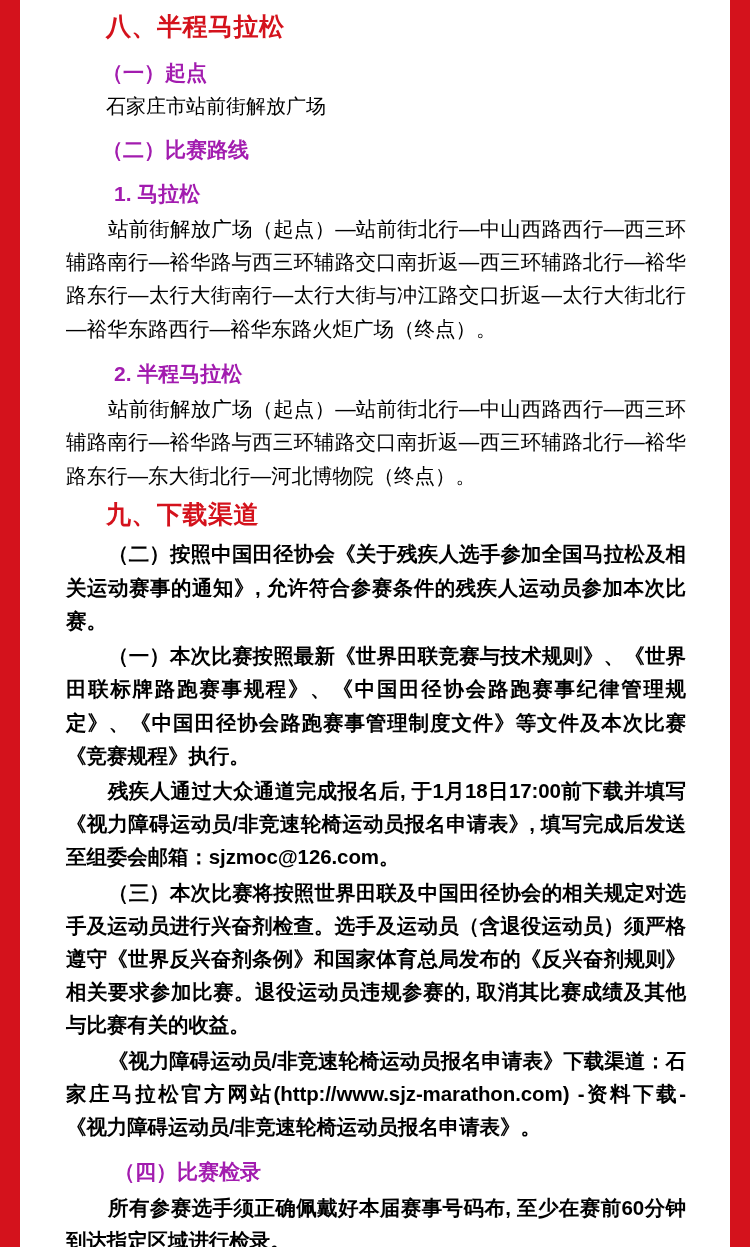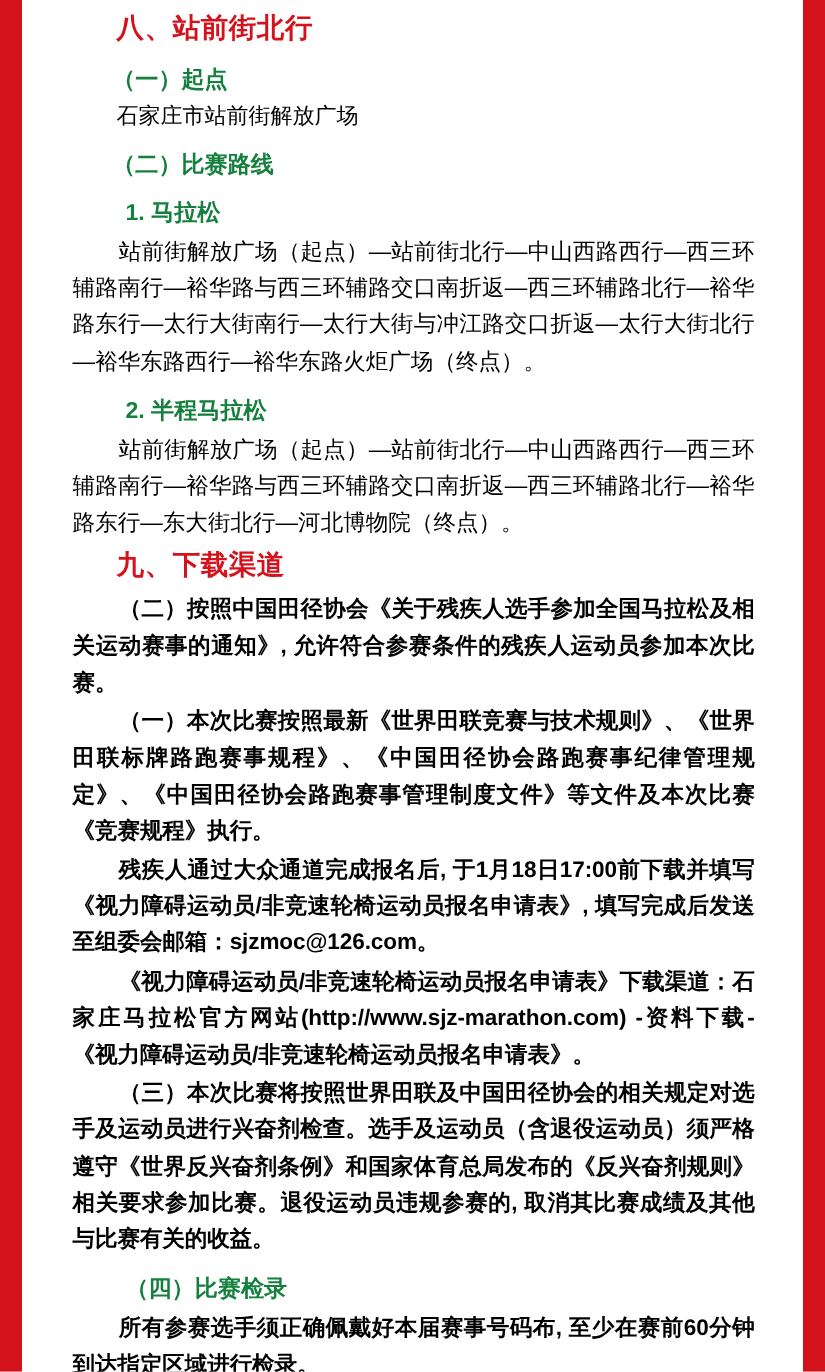--- a/index.html
+++ b/index.html
@@ -46,21 +46,21 @@
   }
   .sec-title {
     color: #d4121c;
     font-size: 25px;
     font-weight: bold;
     letter-spacing: 0.5px;
     margin: 6px 0 6px 44px;
     line-height: 1.35;
   }
   .sub-title {
-    color: #15803d;
+    color: #a21caf;
     font-size: 21px;
     font-weight: bold;
     margin: 14px 0 4px 40px;
     line-height: 1.4;
   }
   .sub-title-indent {
     margin-left: 52px;
   }
   .plain {
     color: #000000;
@@ -91,37 +91,37 @@
 </head>
 <body>
 
 <div class="page">
 
   <div class="left-bar"></div>
   <div class="right-bar"></div>
 
   <div class="content">
 
-    <div class="sec-title">八、站前街北行</div>
+    <div class="sec-title">八、半程马拉松</div>
 
     <div class="sub-title">（一）起点</div>
     <div class="plain">石家庄市站前街解放广场</div>
     <div class="sub-title">（二）比赛路线</div>
 
     <div class="sub-title sub-title-indent">1. 马拉松</div>
     <div class="para block">站前街解放广场（起点）—站前街北行—中山西路西行—西三环辅路南行—裕华路与西三环辅路交口南折返—西三环辅路北行—裕华路东行—太行大街南行—太行大街与冲江路交口折返—太行大街北行—裕华东路西行—裕华东路火炬广场（终点）。</div>
 
     <div class="sub-title sub-title-indent">2. 半程马拉松</div>
     <div class="para block">站前街解放广场（起点）—站前街北行—中山西路西行—西三环辅路南行—裕华路与西三环辅路交口南折返—西三环辅路北行—裕华路东行—东大街北行—河北博物院（终点）。</div>
 
     <div class="sec-title">九、下载渠道</div>
 
     <div class="para para-bold block">（二）按照中国田径协会《关于残疾人选手参加全国马拉松及相关运动赛事的通知》, 允许符合参赛条件的残疾人运动员参加本次比赛。</div>
     <div class="para para-bold block">（一）本次比赛按照最新《世界田联竞赛与技术规则》、《世界田联标牌路跑赛事规程》、《中国田径协会路跑赛事纪律管理规定》、《中国田径协会路跑赛事管理制度文件》等文件及本次比赛《竞赛规程》执行。</div>
     <div class="para para-bold block">残疾人通过大众通道完成报名后, 于1月18日17:00前下载并填写《视力障碍运动员/非竞速轮椅运动员报名申请表》, 填写完成后发送至组委会邮箱：sjzmoc@126.com。</div>
+    <div class="para para-bold block">（三）本次比赛将按照世界田联及中国田径协会的相关规定对选手及运动员进行兴奋剂检查。选手及运动员（含退役运动员）须严格遵守《世界反兴奋剂条例》和国家体育总局发布的《反兴奋剂规则》相关要求参加比赛。退役运动员违规参赛的, 取消其比赛成绩及其他与比赛有关的收益。</div>
     <div class="para para-bold block">《视力障碍运动员/非竞速轮椅运动员报名申请表》下载渠道：石家庄马拉松官方网站(http://www.sjz-marathon.com) -资料下载-《视力障碍运动员/非竞速轮椅运动员报名申请表》。</div>
-    <div class="para para-bold block">（三）本次比赛将按照世界田联及中国田径协会的相关规定对选手及运动员进行兴奋剂检查。选手及运动员（含退役运动员）须严格遵守《世界反兴奋剂条例》和国家体育总局发布的《反兴奋剂规则》相关要求参加比赛。退役运动员违规参赛的, 取消其比赛成绩及其他与比赛有关的收益。</div>
 
     <div class="sub-title sub-title-indent">（四）比赛检录</div>
     <div class="para para-bold block">所有参赛选手须正确佩戴好本届赛事号码布, 至少在赛前60分钟到达指定区域进行检录。</div>
 
   </div>
 </div>
 
 </body></html>

